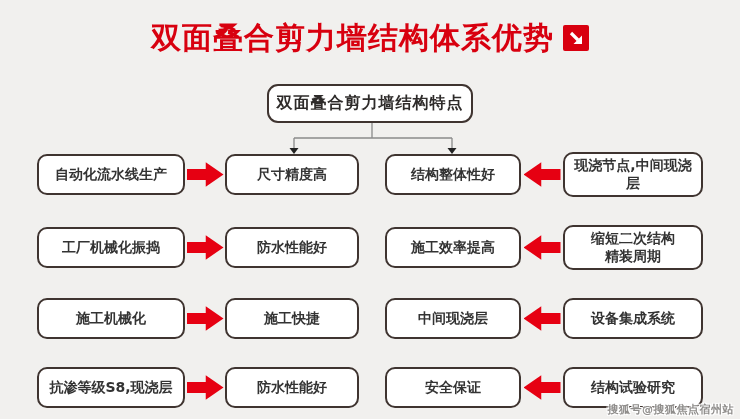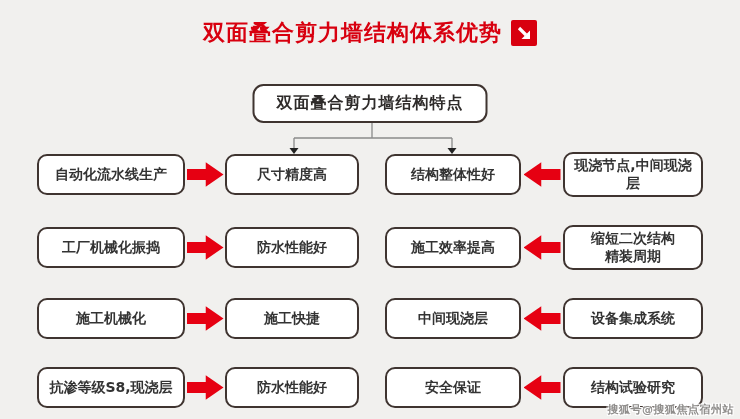--- a/index.html
+++ b/index.html
@@ -12,32 +12,32 @@
     overflow:hidden;
     margin:0 auto;
   }
   
   .title-bar {
     position:absolute; top:20px; left:0; width:100%;
     display:flex; align-items:center; justify-content:center; gap:9px;
   }
   .title-text {
     color:#d8000f;
-    font-size:22px; font-weight:bold; letter-spacing:1px;
+    font-size:30px; font-weight:bold; letter-spacing:1px;
     line-height:1.2;
   }
   .title-icon {
     width:26px; height:26px; background:#d8000f; border-radius:2px;
     display:flex; align-items:center; justify-content:center;
     flex:0 0 auto;
   }
   
   .root-box {
     position:absolute; top:84px; left:50%; transform:translateX(-50%);
-    width:235px; height:39px;
+    width:206px; height:39px;
     background:#ffffff;
     border:2px solid #3f3430; border-radius:11px;
     display:flex; align-items:center; justify-content:center;
     font-size:16px; font-weight:600; color:#2e2b2a;
     letter-spacing:1px;
   }
   
   .connector { position:absolute; top:123px; left:0; }
   
   .grid {

